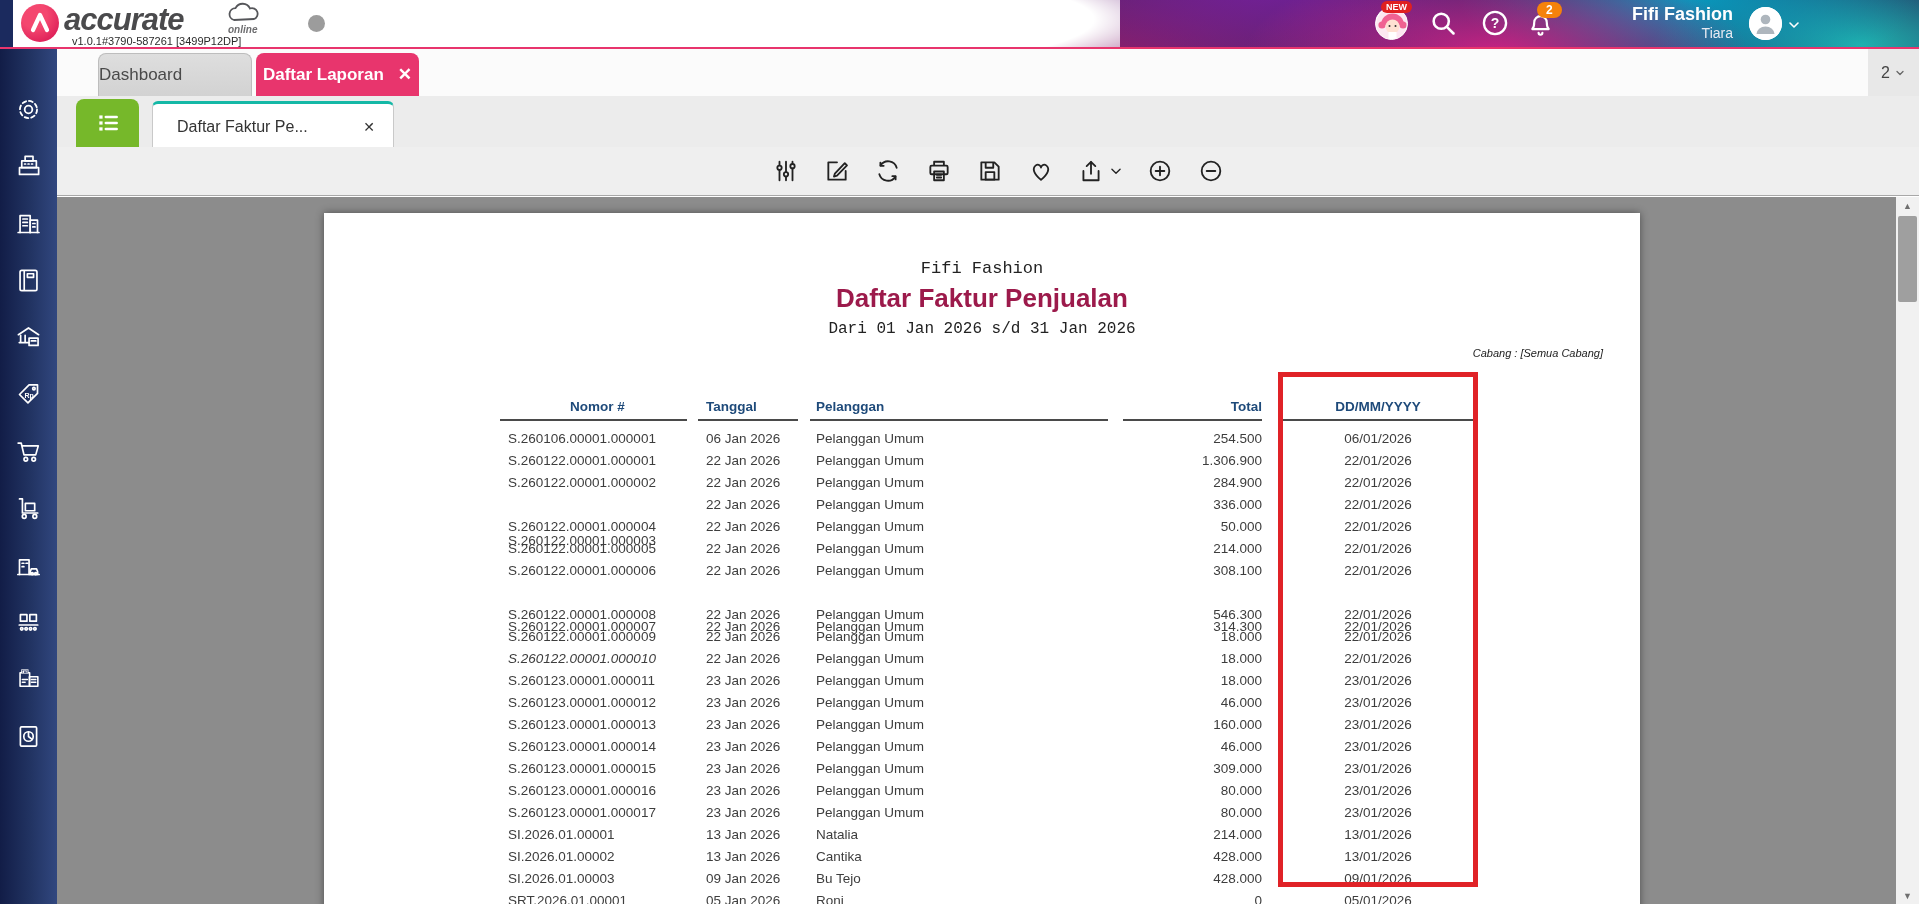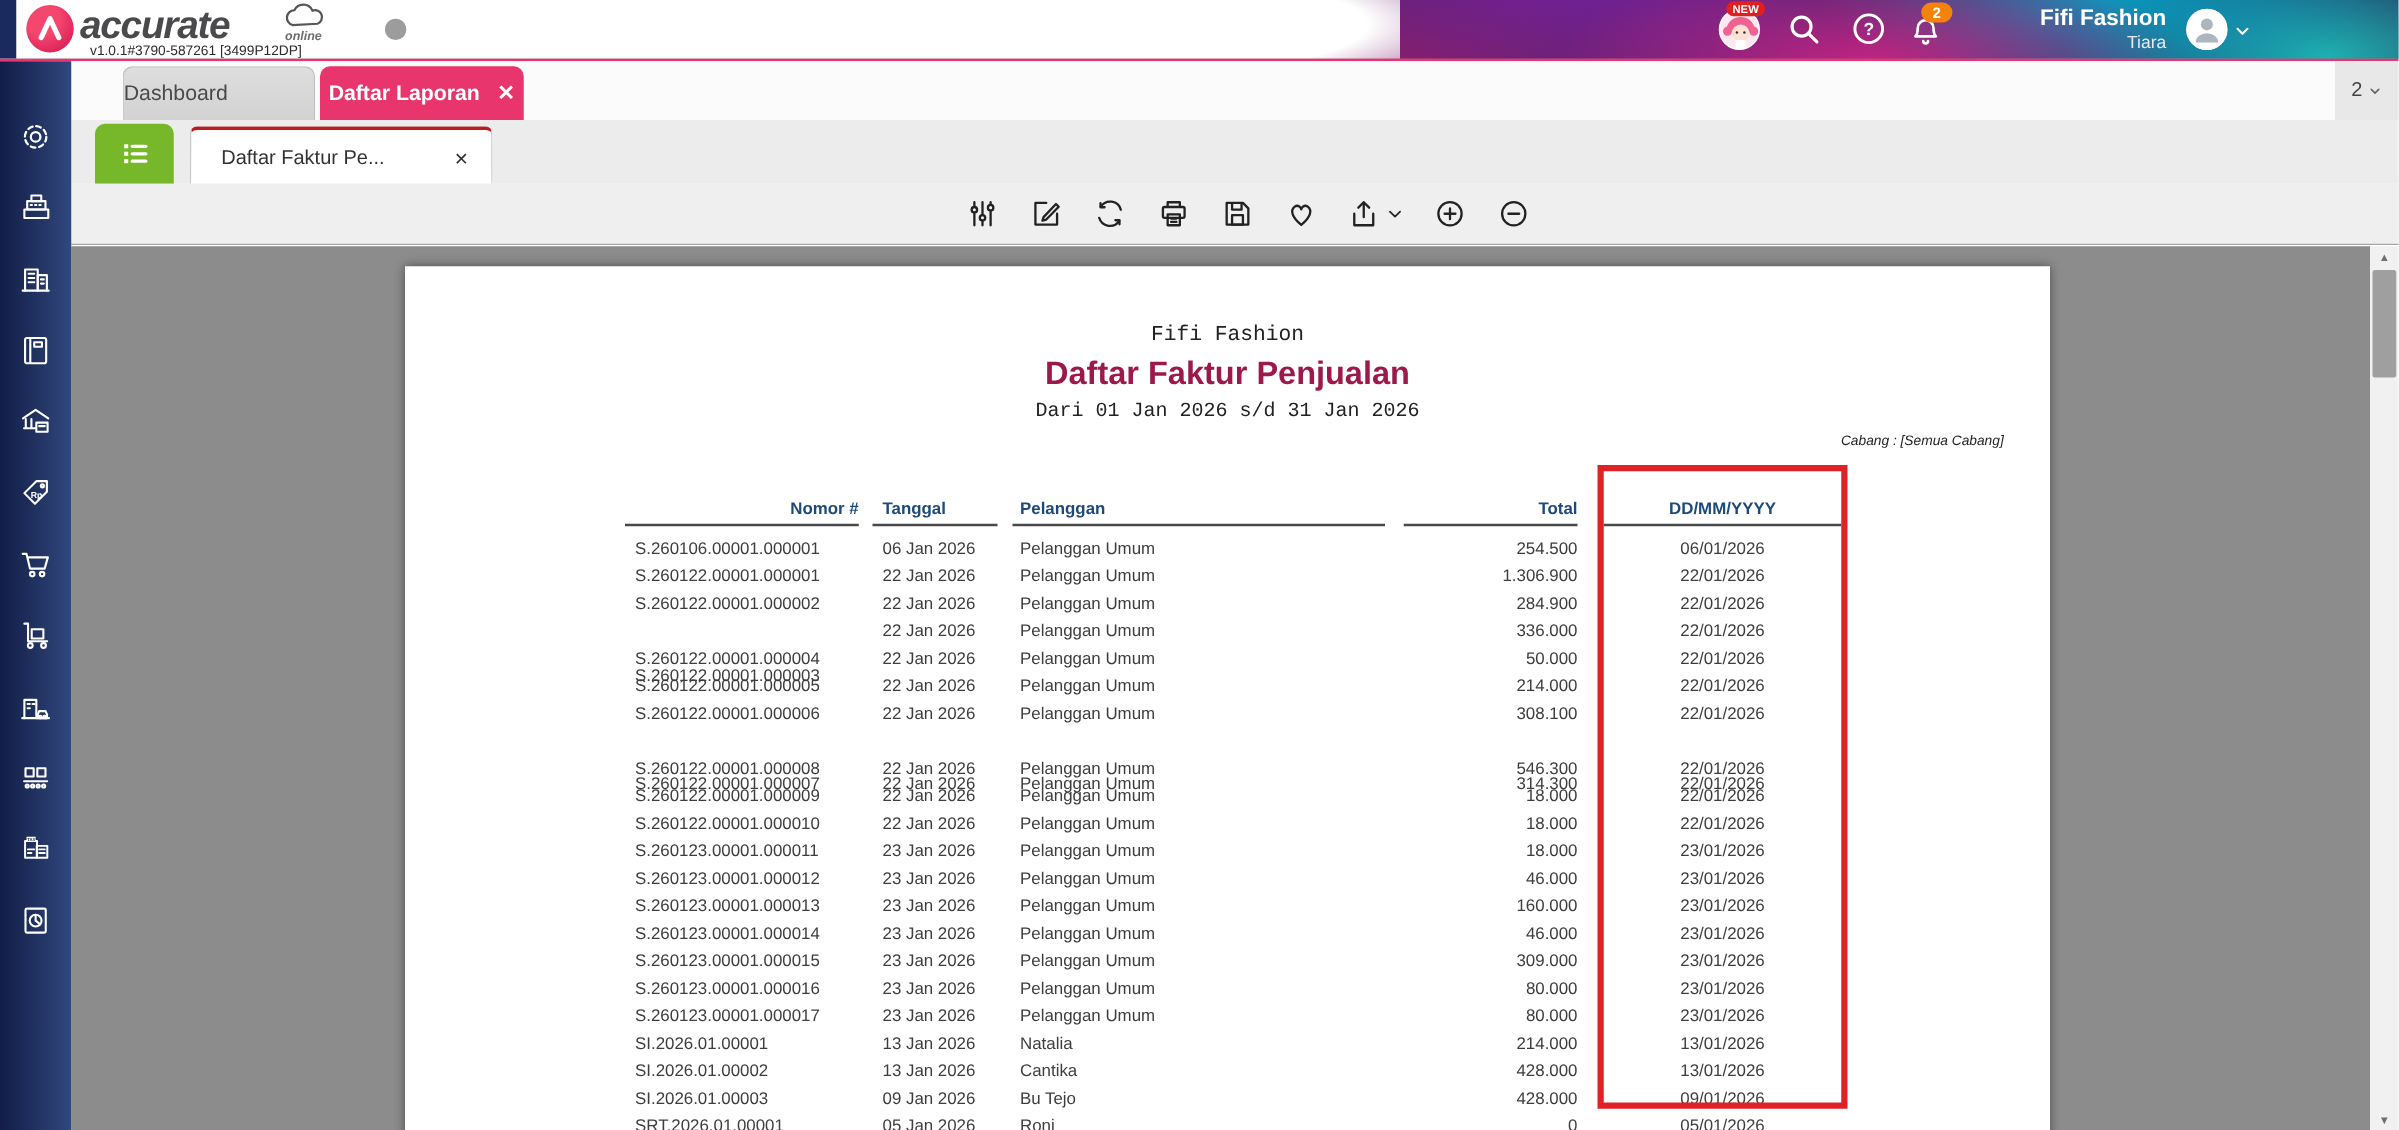--- a/index.html
+++ b/index.html
@@ -66,21 +66,21 @@
   .tab-active .close-x { font-size:17px; font-weight:bold; cursor:pointer; }
   .win-count { position:absolute; right:0; top:0; width:51px; height:47px; background:#e8e8e8;
     color:#444; font-size:16px; display:flex; align-items:center; justify-content:center; gap:4px;
     cursor:pointer; }
 
   
   .tabrow2 { position:absolute; left:57px; top:96px; width:1862px; height:51px; background:#ececec; }
   .menu-btn { position:absolute; left:19px; top:3px; width:63px; height:48px; background:#76b82a;
     border-radius:8px 8px 0 0; display:flex; align-items:center; justify-content:center; cursor:pointer; }
   .subtab { position:absolute; left:95px; top:5px; width:242px; height:46px; background:#fff;
-    border:1px solid #c9c9c9; border-bottom:none; border-top:3px solid #b91c1c;
+    border:1px solid #c9c9c9; border-bottom:none; border-top:3px solid #14b8a6;
     border-radius:6px 6px 0 0; display:flex; align-items:center; cursor:pointer;
     font-size:16px; color:#333; padding:2px 18px 0 24px; }
   .subtab .close-x { margin-left:auto; font-size:14px; color:#333; cursor:pointer; }
 
   
   .toolbar { position:absolute; left:57px; top:147px; width:1862px; height:49px; background:#efefef;
     border-bottom:1px solid #a8a8a8; }
   .toolbar-icons { position:absolute; left:715px; top:10px; display:flex; align-items:center; gap:23px; }
   .tb-ico { width:28px; height:28px; cursor:pointer; display:flex; align-items:center; justify-content:center; }
   .share-group { display:flex; align-items:center; gap:5px; cursor:pointer; }
@@ -393,21 +393,21 @@
     </div>
   </div>
 
   <div class="report-viewport">
     <div class="page">
       <div class="rep-company">Fifi Fashion</div>
       <div class="rep-title">Daftar Faktur Penjualan</div>
       <div class="rep-period">Dari 01 Jan 2026 s/d 31 Jan 2026</div>
       <div class="rep-branch">Cabang : [Semua Cabang]</div>
       <div id="table-area">
-          <div class="thead" style="left: 176px; width: 187px; text-align: right; padding-left: 8px;">Nomor #</div>
+          <div class="thead" style="left: 176px; width: 187px; text-align: center; padding-left: 8px;">Nomor #</div>
           <div class="thead" style="left: 374px; width: 100px; text-align: left; padding-left: 8px;">Tanggal</div>
           <div class="thead" style="left: 486px; width: 298px; text-align: left; padding-left: 6px;">Pelanggan</div>
           <div class="thead" style="left: 799px; width: 139px; text-align: right; padding-left: 0px;">Total</div>
           <div class="thead" style="left: 959px; width: 190px; text-align: center; padding-left: 0px;">DD/MM/YYYY</div>
           <div class="trow" style="top: 215px;">
             <div class="tcell" style="left: 176px; width: 187px; text-align: left; padding-left: 8px;">S.260106.00001.000001</div>
             <div class="tcell" style="left: 374px; width: 100px; text-align: left; padding-left: 8px;">06 Jan 2026</div>
             <div class="tcell" style="left: 486px; width: 298px; text-align: left; padding-left: 6px;">Pelanggan Umum</div>
             <div class="tcell" style="left: 799px; width: 139px; text-align: right; padding-left: 0px;">254.500</div>
             <div class="tcell" style="left: 959px; width: 190px; text-align: center; padding-left: 0px;">06/01/2026</div>
@@ -469,21 +469,21 @@
             <div class="tcell" style="left: 959px; width: 190px; text-align: center; padding-left: 0px;">22/01/2026</div>
           </div>
           <div class="trow" style="top: 413px;">
             <div class="tcell" style="left: 176px; width: 187px; text-align: left; padding-left: 8px;">S.260122.00001.000009</div>
             <div class="tcell" style="left: 374px; width: 100px; text-align: left; padding-left: 8px;">22 Jan 2026</div>
             <div class="tcell" style="left: 486px; width: 298px; text-align: left; padding-left: 6px;">Pelanggan Umum</div>
             <div class="tcell" style="left: 799px; width: 139px; text-align: right; padding-left: 0px;">18.000</div>
             <div class="tcell" style="left: 959px; width: 190px; text-align: center; padding-left: 0px;">22/01/2026</div>
           </div>
           <div class="trow" style="top: 435px;">
-            <div class="tcell" style="left: 176px; width: 187px; text-align: left; padding-left: 8px;">S.260122.00001.000010</div>
+            <div class="tcell" style="left: 176px; width: 187px; text-align: left; padding-left: 8px; font-style: italic;">S.260122.00001.000010</div>
             <div class="tcell" style="left: 374px; width: 100px; text-align: left; padding-left: 8px;">22 Jan 2026</div>
             <div class="tcell" style="left: 486px; width: 298px; text-align: left; padding-left: 6px;">Pelanggan Umum</div>
             <div class="tcell" style="left: 799px; width: 139px; text-align: right; padding-left: 0px;">18.000</div>
             <div class="tcell" style="left: 959px; width: 190px; text-align: center; padding-left: 0px;">22/01/2026</div>
           </div>
           <div class="trow" style="top: 457px;">
             <div class="tcell" style="left: 176px; width: 187px; text-align: left; padding-left: 8px;">S.260123.00001.000011</div>
             <div class="tcell" style="left: 374px; width: 100px; text-align: left; padding-left: 8px;">23 Jan 2026</div>
             <div class="tcell" style="left: 486px; width: 298px; text-align: left; padding-left: 6px;">Pelanggan Umum</div>
             <div class="tcell" style="left: 799px; width: 139px; text-align: right; padding-left: 0px;">18.000</div>

